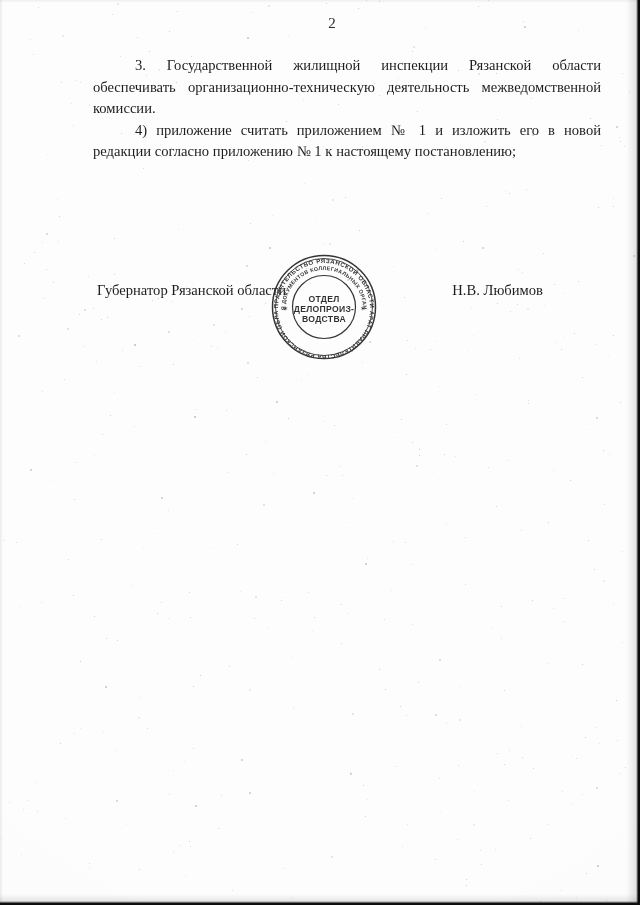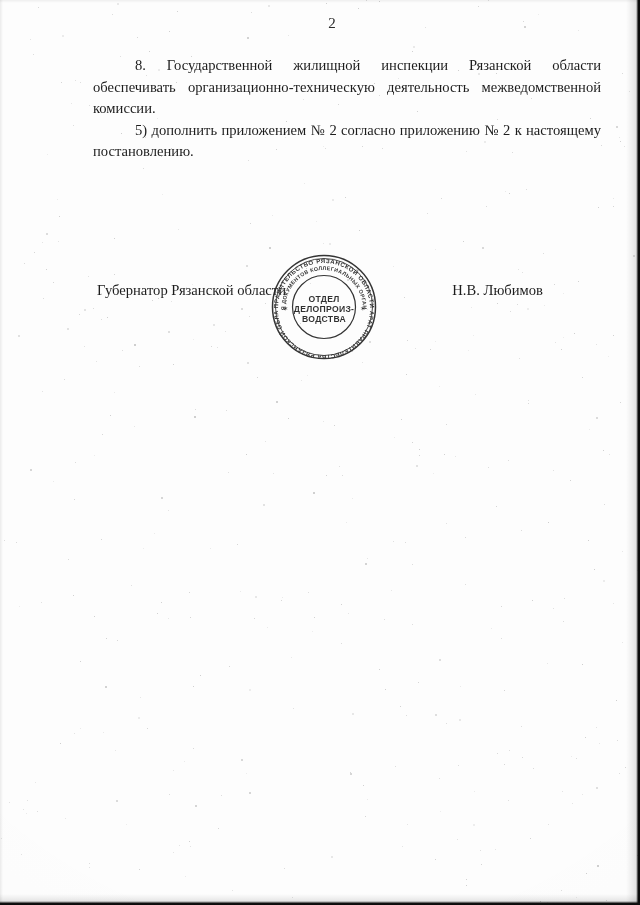--- a/index.html
+++ b/index.html
@@ -197,22 +197,22 @@
 
 <div id="page">
 
   <div class="paper-tone"></div>
 
   <div id="folio">
     <span class="folio-num">2</span>
   </div>
 
   <div id="body-text">
-    <p class="para">8. Государственной жилищной инспекции Рязанской области обеспечивать организационно-техническую деятельность межведомственной комиссии.</p>
-    <p class="para">5) дополнить приложением № 2 согласно приложению № 2 к настоящему постановлению.</p>
+    <p class="para">3. Государственной жилищной инспекции Рязанской области обеспечивать организационно-техническую деятельность межведомственной комиссии.</p>
+    <p class="para">4) приложение считать приложением № 1 и изложить его в новой редакции согласно приложению № 1 к настоящему постановлению;</p>
   </div>
 
   <div id="signature-block">
     <span id="signature-title">Губернатор Рязанской области</span>
     <span id="signature-name">Н.В. Любимов</span>
   </div>
 
   <div id="office-stamp">
     <svg viewBox="0 0 112 112" xmlns="http://www.w3.org/2000/svg">
       <defs>

